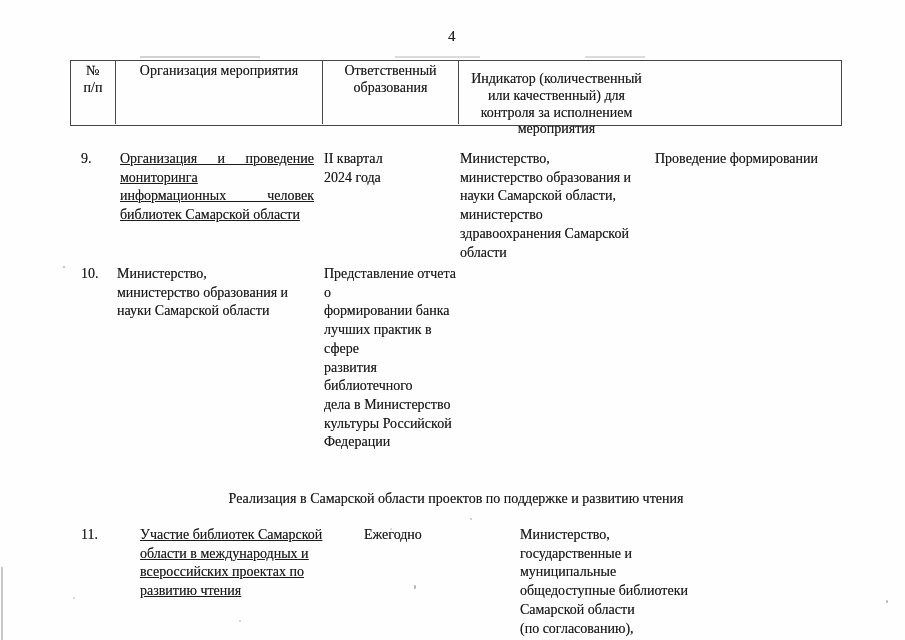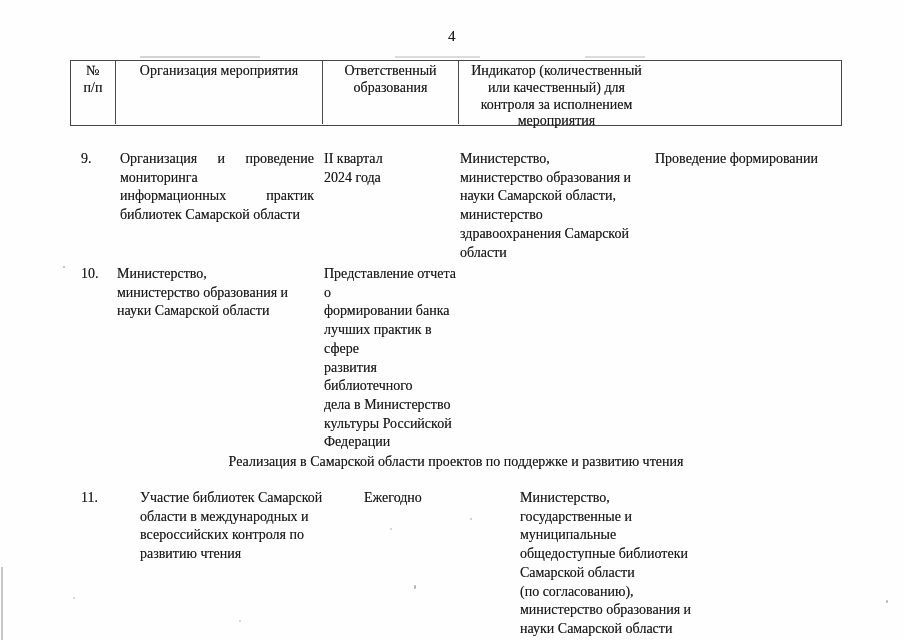--- a/index.html
+++ b/index.html
@@ -40,33 +40,34 @@
     line-height: 16.8px;
   }
   .thead .hcell {
     height: 63px;
     padding-top: 2px;
     text-align: center;
     white-space: pre-line;
     border-right: 1.3px solid #4a4a4a;
     overflow: visible;
   }
-  .thead .hcell:last-child { border-right: none; }
+  .thead .hcell:last-child { border-right: none; margin-top: 8px; }
   
   .brow .cell { white-space: pre-line; }
   .cell-num { padding-left: 11px; text-align: left; }
-  .cell-name { padding-left: 5px; padding-right: 8px; }
+  .cell-name { padding-left: 5px; padding-right: 8px; text-decoration: underline; }
   .cell-term, .cell-exec, .cell-ind { text-align: left; padding: 0 2px; }
   .row9  { margin-top: 24px; min-height: 115px; }
   .row10 { min-height: 135px; }
   .row11 { min-height: 150px; gap: 20px; }
   .section-row {
     min-height: 37px;
     text-align: center;
     padding-top: 1px;
+    margin-top: 37px;
   }
   
   .cell-justify .jl { text-align: justify; text-align-last: justify; }
   .cell-justify .jl:last-child { text-align-last: left; }
   
   .artifact { position: absolute; pointer-events: none; }
   .edge-line { left: 1px; top: 567px; width: 2px; height: 73px; background: #8f8f8f; opacity: .5; }
   .smudge1 { left: 140px; top: 56px; width: 120px; height: 2px; background: #c7c7c7; opacity: .8; }
   .smudge2 { left: 395px; top: 56px; width: 85px; height: 2px; background: #d2d2d2; opacity: .8; }
   .smudge3 { left: 585px; top: 56px; width: 60px; height: 2px; background: #cccccc; opacity: .7; }
@@ -94,21 +95,21 @@
       <div class="hcell">Организация мероприятия</div>
       <div class="hcell">Ответственный образования</div>
       <div class="hcell">Индикатор (количественный
 или качественный) для
 контроля за исполнением
 мероприятия</div>
     </div>
 
     <div class="grid-row brow row9">
       <div class="cell cell-num">9.</div>
-      <div class="cell cell-name cell-justify"><div class="jl">Организация и проведение</div><div class="jl">мониторинга</div><div class="jl">информационных практик</div><div class="jl">библиотек Самарской области</div></div>
+      <div class="cell cell-name cell-justify"><div class="jl">Организация и проведение</div><div class="jl">мониторинга</div><div class="jl">информационных человек</div><div class="jl">библиотек Самарской области</div></div>
       <div class="cell cell-term">II квартал
 2024 года</div>
       <div class="cell cell-exec">Министерство,
 министерство образования и
 науки Самарской области,
 министерство
 здравоохранения Самарской
 области</div>
       <div class="cell cell-ind">Проведение формировании</div>
     </div>
@@ -126,21 +127,21 @@
 культуры Российской
 Федерации</div>
     </div>
 
     <div class="section-row">Реализация в Самарской области проектов по поддержке и развитию чтения</div>
 
     <div class="grid-row brow row11">
       <div class="cell cell-num">11.</div>
       <div class="cell cell-name">Участие библиотек Самарской
 области в международных и
-всероссийских контроля по
+всероссийских проектах по
 развитию чтения</div>
       <div class="cell cell-term">Ежегодно</div>
       <div class="cell cell-exec">Министерство,
 государственные и
 муниципальные
 общедоступные библиотеки
 Самарской области
 (по согласованию),
 министерство образования и
 науки Самарской области</div>

